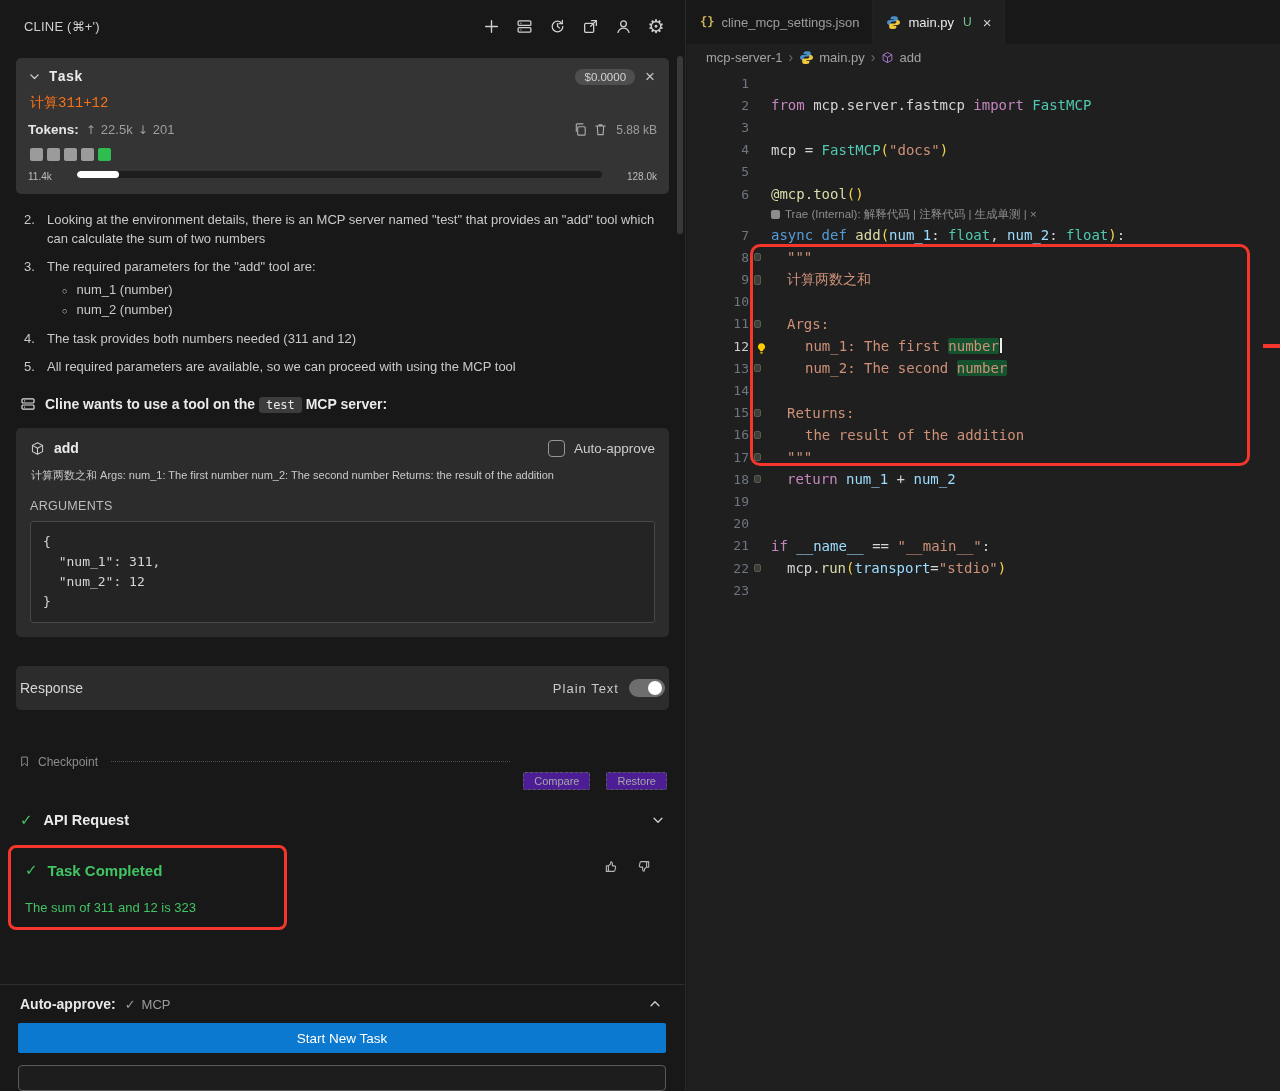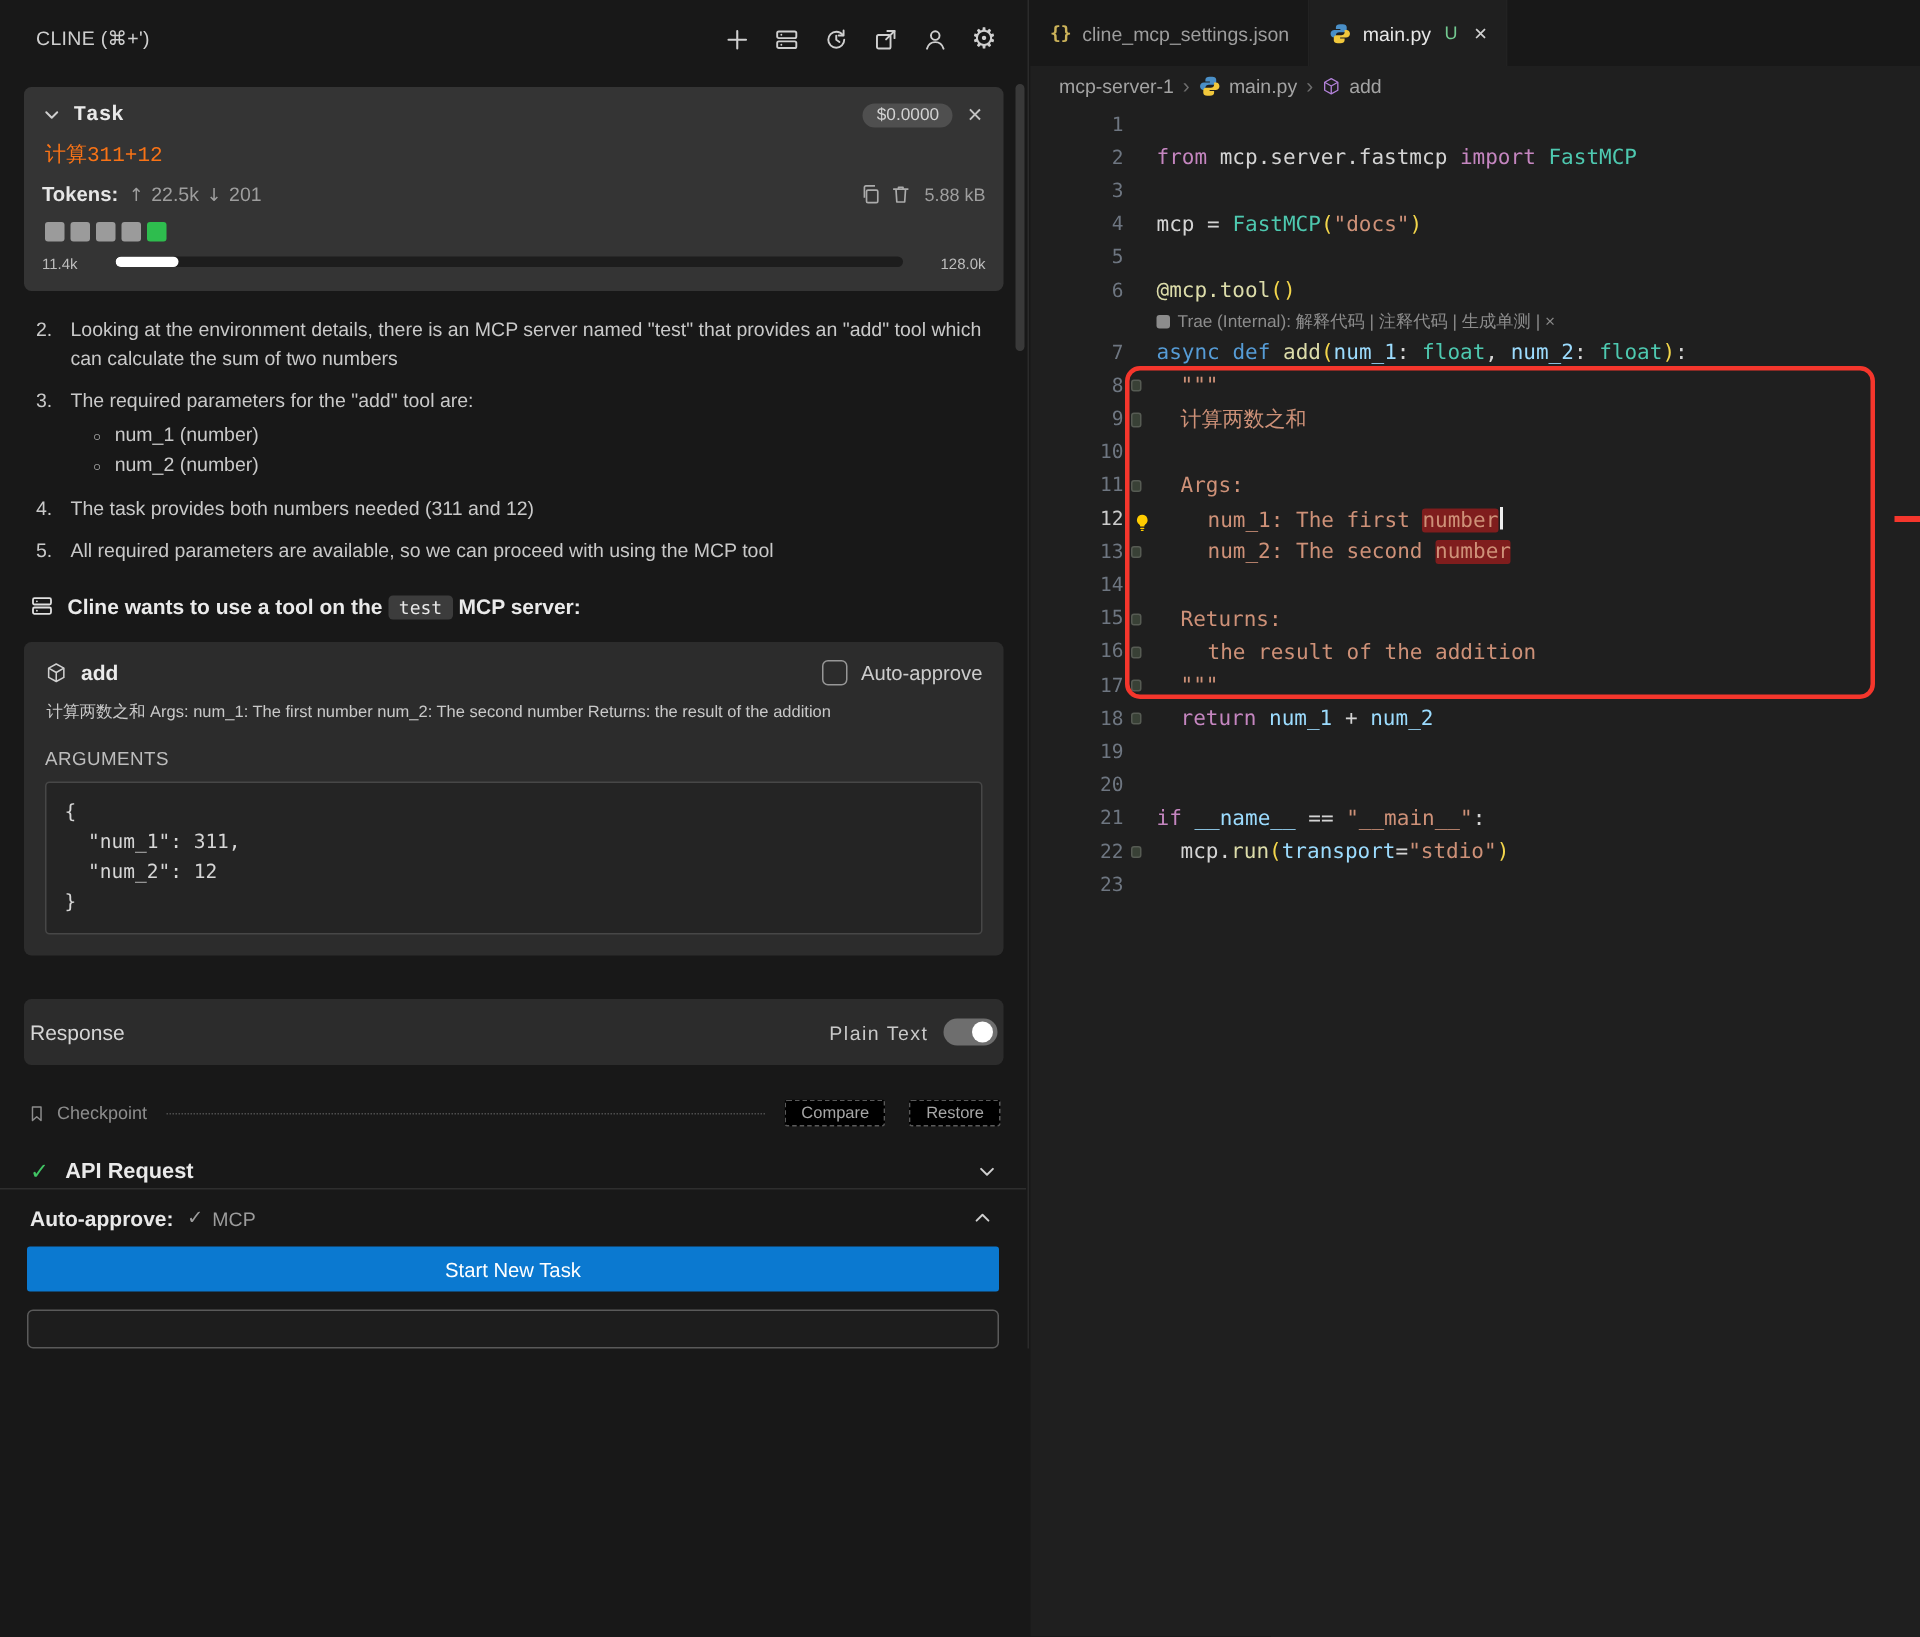--- a/index.html
+++ b/index.html
@@ -6,21 +6,21 @@
   html,body { width:1280px; height:1091px; overflow:hidden; }
   body {
     background:#181818;
     font-family:"Liberation Sans","DejaVu Sans",sans-serif;
     color:#cccccc;
     position:relative;
   }
   svg { display:block; }
 
   
-  .left-panel { position:absolute; left:0; top:0; width:686px; height:899px; background:#181818; border-right:1px solid #2b2b2b; }
+  .left-panel { position:absolute; left:0; top:0; width:686px; height:1091px; background:#181818; border-right:1px solid #2b2b2b; }
   .lp-scrollbar { position:absolute; right:2px; top:56px; width:6px; height:178px; background:rgba(121,121,121,0.35); border-radius:3px; }
 
   .lp-header { display:flex; align-items:center; height:52px; padding:0 20px 0 24px; }
   .lp-title { font-size:13px; color:#cfcfcf; letter-spacing:0.2px; }
   .lp-icons { margin-left:auto; display:flex; align-items:center; gap:15px; }
   .hicon { width:18px; height:18px; display:flex; align-items:center; justify-content:center; cursor:pointer; color:#cfcfcf; }
   .hicon.gear { font-size:19px; line-height:1; font-family:"DejaVu Sans",sans-serif; }
 
   .task-card { background:#343434; border-radius:5px; margin:6px 16px 0; padding:10px 12px 12px; }
   .tc-row1 { display:flex; align-items:center; gap:8px; }
@@ -67,21 +67,21 @@
   .resp-label { font-size:14px; color:#d6d6d6; }
   .resp-right { margin-left:auto; display:flex; align-items:center; gap:10px; }
   .toggle-label { font-size:13px; color:#c9c9c9; letter-spacing:1px; }
   .toggle { width:36px; height:18px; border-radius:9px; background:#6e6e6e; position:relative; cursor:pointer; }
   .knob { position:absolute; top:2px; left:19px; width:14px; height:14px; border-radius:50%; background:#ffffff; }
   .resp-body { border-top:1px solid #212121; padding:19px 16px 21px; font-family:"DejaVu Sans Mono","Liberation Mono",monospace; font-size:13.5px; color:#d6d6d6; }
 
   .chk-row { display:flex; align-items:center; margin:23px 18px 0; gap:7px; }
   .chk-label { font-size:12px; color:#8d8d8d; }
   .dotline { flex:1; border-top:1px dotted #4d4d4d; margin:0 6px; }
-  .chk-btn { font-size:11px; color:#a6a6a6; background:#000000; border:1px dashed #5a5a5a; border-radius:2px; padding:2px 10px; cursor:pointer; }
+  .chk-btn { font-size:11px; color:#a6a6a6; background:#4c1d95; border:1px dashed #5a5a5a; border-radius:2px; padding:2px 10px; cursor:pointer;margin-top:39px; }
   .chk-btn + .chk-btn { margin-left:9px; }
 
   .api-row { display:flex; align-items:center; gap:11px; margin:21px 20px 0; }
   .check { color:var(--success); font-size:15px; font-weight:bold; font-family:"DejaVu Sans",sans-serif; }
   .api-label { font-weight:bold; font-size:14.5px; color:#eaeaea; }
   .api-row .chev-r { margin-left:auto; }
 
   .done-wrap { position:relative; margin:16px 18px 0 8px; }
   .done-box { width:279px; border:3px solid var(--annotation); border-radius:8px; padding:13px 12px 12px 14px; }
   .done-head { display:flex; align-items:center; gap:10px; }
@@ -116,21 +116,21 @@
 
   .code-area { position:relative; padding-top:2px; font-family:"DejaVu Sans Mono","Liberation Mono",monospace; font-size:14px; }
   .cline { display:flex; height:22.2px; align-items:center; }
   .ln { width:62px; flex-shrink:0; text-align:right; font-size:13px; color:#6e7681; }
   .ln.act { color:#cccccc; }
   .lc { position:relative; padding-left:22px; white-space:pre; flex:1; }
   .toks { display:inline-block; white-space:pre; }
   .tok.pl { color:#d4d4d4; } .tok.kw { color:#c586c0; } .tok.kwb { color:#569cd6; }
   .tok.ty { color:#4ec9b0; } .tok.fn { color:#dcdcaa; } .tok.st { color:#ce9178; }
   .tok.pm { color:#9cdcfe; } .tok.b1 { color:#f2d54b; }
-  .tok.hl { background:#7f1d1d; border-radius:2px; }
+  .tok.hl { background:#14532d; border-radius:2px; }
   .cursor { display:inline-block; width:2px; height:15px; background:#eeeeee; vertical-align:-2px; margin-left:1px; }
   .gmark { position:absolute; left:5px; top:4px; bottom:4px; width:7px; background:#394136; border:1px solid #565b53; border-radius:2px; }
   .bulb { position:absolute; left:6px; top:4px; }
   .hint-line { display:flex; align-items:center; gap:5px; height:19px; padding-left:84px; font-family:"Liberation Sans","DejaVu Sans",sans-serif; font-size:11.5px; color:#8c8c8c; cursor:pointer; }
   .hint-logo { width:9px; height:9px; background:#8c8c8c; border-radius:2px; flex-shrink:0; }
 
   .editor-annotation { position:absolute; left:63px; top:244px; width:500px; height:222px; border:3px solid var(--annotation); border-radius:10px; pointer-events:none; }
   .ruler-mark { position:absolute; right:0; top:344px; width:17px; height:4px; background:var(--annotation); }
 </style>
 </head>

